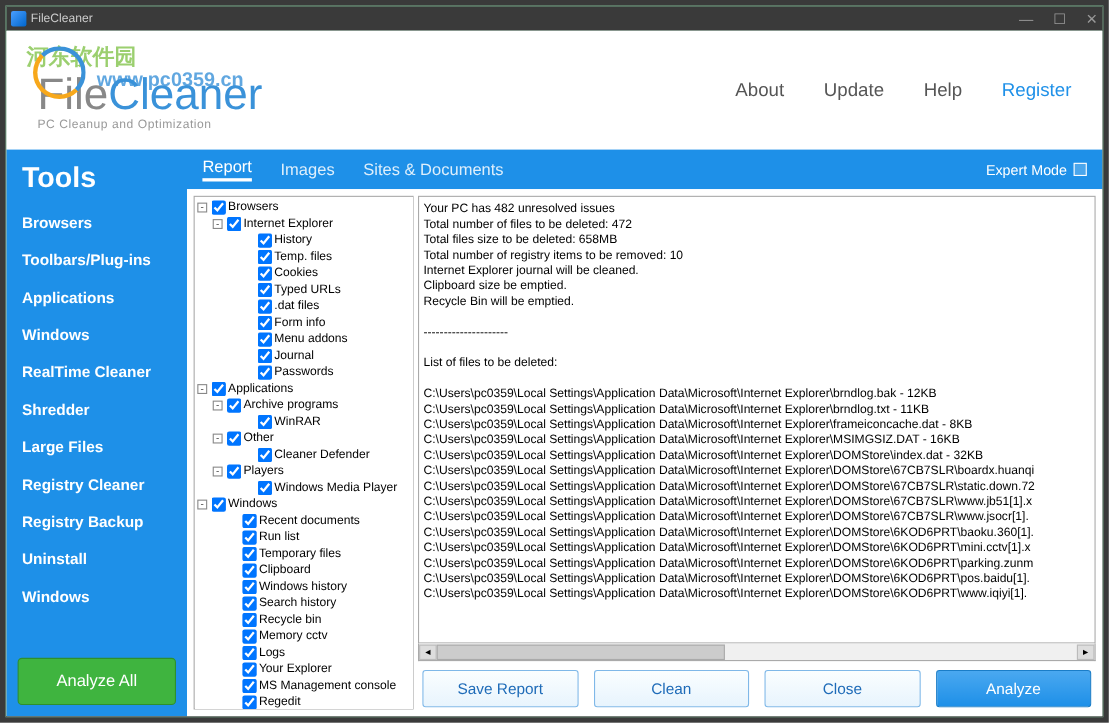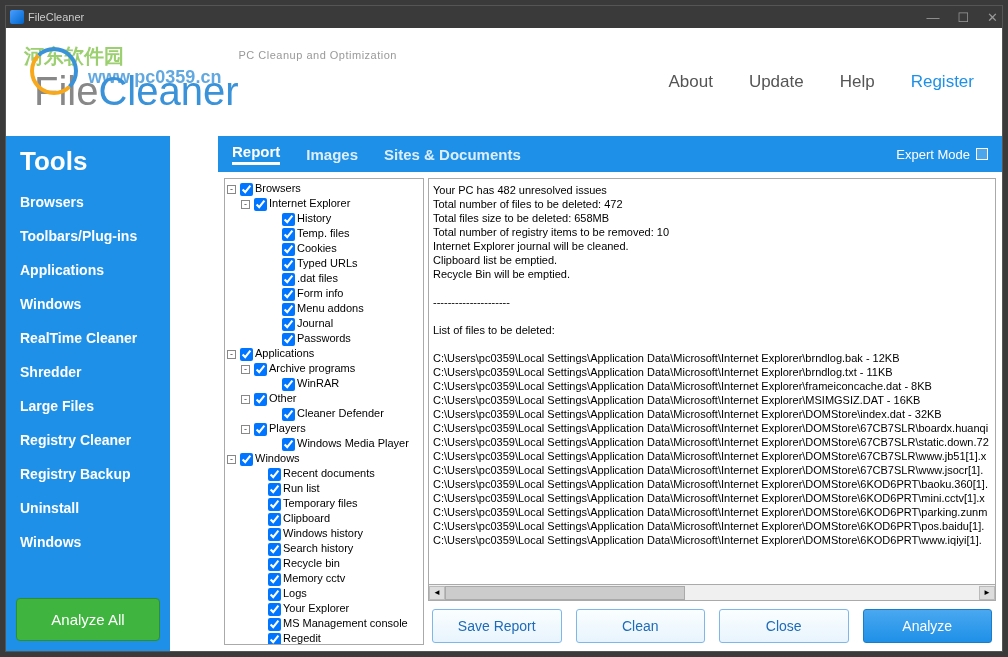--- a/index.html
+++ b/index.html
@@ -4,39 +4,39 @@
 <style>
 * { margin: 0; padding: 0; box-sizing: border-box; font-family: "Segoe UI", Tahoma, sans-serif; }
 body { background: #3a3a3a; width: 1008px; height: 657px; overflow: hidden; position: relative; }
 .window { position: absolute; top: 5px; left: 5px; right: 5px; bottom: 5px; background: #86efac; border: 1px solid #555; }
 .titlebar { height: 22px; background: #3a3a3a; color: #ccc; display: flex; align-items: center; padding: 0 4px; font-size: 11px; }
 .titlebar .icon { width: 14px; height: 14px; background: linear-gradient(135deg,#4a9eff,#0066cc); border-radius: 2px; margin-right: 4px; }
 .titlebar .controls { margin-left: auto; display: flex; gap: 18px; color: #999; font-size: 13px; }
 .titlebar .controls span { cursor: pointer; }
 .app { position: absolute; top: 22px; left: 0; right: 0; bottom: 0; background: #fff; }
 .header { height: 108px; background: #fff; display: flex; align-items: center; padding: 0 28px; }
-.logo-area { display: flex; flex-direction: row; position: relative; }
+.logo-area { display: flex; flex-direction: column; position: relative; }
 .watermark { position: absolute; top: -8px; left: -10px; font-size: 20px; color: #7abf3f; opacity: 0.75; font-weight: bold; }
 .watermark2 { position: absolute; top: 16px; left: 54px; font-size: 18px; color: #3a92d9; opacity: 0.8; font-weight: bold; }
 .logo-icon { width: 48px; height: 48px; border: 4px solid #f7a81b; border-top-color:#3a92d9; border-right-color:#3a92d9; border-radius:50%; position:absolute; top:-4px; left:-4px; z-index:1; }
 .logo-text { font-size: 40px; font-weight: 300; color: #888; margin-top: 18px; }
 .logo-text .accent { color: #3a92d9; font-weight: 400; }
 .logo-sub { font-size: 11px; color: #999; margin-top: -2px; letter-spacing: 0.5px; }
 .header-nav { margin-left: auto; display: flex; gap: 36px; align-items: center; font-size: 17px; color: #555; }
 .header-nav .reg { color: #1e90e8; }
 .header-nav span { cursor: pointer; }
-.content { position: absolute; top: 108px; left: 0; right: 0; bottom: 0; display: flex; gap: 48px; }
+.content { position: absolute; top: 108px; left: 0; right: 0; bottom: 0; display: flex; }
 .sidebar { width: 164px; background: #1e90e8; color: #fff; display: flex; flex-direction: column; }
 .sidebar-title { font-size: 26px; font-weight: bold; padding: 10px 14px 8px; }
 .sidebar-item { padding: 9px 14px; font-size: 14px; font-weight: bold; cursor: pointer; }
 .sidebar .spacer { flex: 1; }
 .analyze-all { margin: 10px; padding: 12px 8px; background: #3fb43f; color: #fff; border: 1px solid #2e8f2e; border-radius: 4px; font-size: 15px; text-align: center; cursor: pointer; }
 .main { flex: 1; display: flex; flex-direction: column; }
 .tabs { height: 36px; background: #1e90e8; display: flex; align-items: center; padding: 0 14px; color: #fff; font-size: 15px; gap: 26px; }
-.tabs .tab { cursor: pointer; font-weight: bold; opacity: 0.85; }
+.tabs .tab { cursor: pointer; font-weight: normal; opacity: 0.85; }
 .tabs .tab.active { border-bottom: 3px solid #fff; padding-bottom: 2px; opacity: 1; }
 .tabs .expert { margin-left: auto; font-size: 13px; display:flex; align-items:center; gap:6px; }
 .expert-box { width:12px; height:12px; border:1px solid #fff; background:rgba(255,255,255,0.2); }
 .workspace { flex: 1; display: flex; padding: 6px; gap: 4px; background: #fff; min-height: 0; }
 .tree { width: 200px; border: 1px solid #aaa; background: #fff; font-size: 11px; overflow-y: auto; overflow-x: hidden; padding: 2px; }
 .tree-node { white-space: nowrap; line-height: 15px; }
 .tree-node .exp { display: inline-block; width: 9px; height: 9px; border: 1px solid #888; text-align: center; line-height: 7px; font-size: 9px; margin-right: 2px; cursor: pointer; color:#444; }
 .tree-node input { margin: 0 2px; vertical-align: middle; }
 .report-area { flex: 1; display: flex; flex-direction: column; min-width: 0; }
 .report-text { flex: 1; border: 1px solid #aaa; background: #fff; font-size: 11px; padding: 4px; overflow: auto; white-space: nowrap; line-height: 14px; font-family: Tahoma, sans-serif; }
@@ -143,21 +143,21 @@
               <div class="tree-node" style="padding-left:28px"><span style="display:inline-block;width:11px"></span><input type="checkbox" checked="" style=""><span>MS Management console</span></div>
               <div class="tree-node" style="padding-left:28px"><span style="display:inline-block;width:11px"></span><input type="checkbox" checked="" style=""><span>Regedit</span></div>
             </div>
           <div class="report-area">
             <div class="report-text" id="report">
                 <div>Your PC has 482 unresolved issues</div>
                 <div>Total number of files to be deleted: 472</div>
                 <div>Total files size to be deleted: 658MB</div>
                 <div>Total number of registry items to be removed: 10</div>
                 <div>Internet Explorer journal will be cleaned.</div>
-                <div>Clipboard list be emptied.</div>
+                <div>Clipboard size be emptied.</div>
                 <div>Recycle Bin will be emptied.</div>
                 <div>&nbsp;</div>
                 <div>---------------------</div>
                 <div>&nbsp;</div>
                 <div>List of files to be deleted:</div>
                 <div>&nbsp;</div>
                 <div>C:\Users\pc0359\Local Settings\Application Data\Microsoft\Internet Explorer\brndlog.bak - 12KB</div>
                 <div>C:\Users\pc0359\Local Settings\Application Data\Microsoft\Internet Explorer\brndlog.txt - 11KB</div>
                 <div>C:\Users\pc0359\Local Settings\Application Data\Microsoft\Internet Explorer\frameiconcache.dat - 8KB</div>
                 <div>C:\Users\pc0359\Local Settings\Application Data\Microsoft\Internet Explorer\MSIMGSIZ.DAT - 16KB</div>

